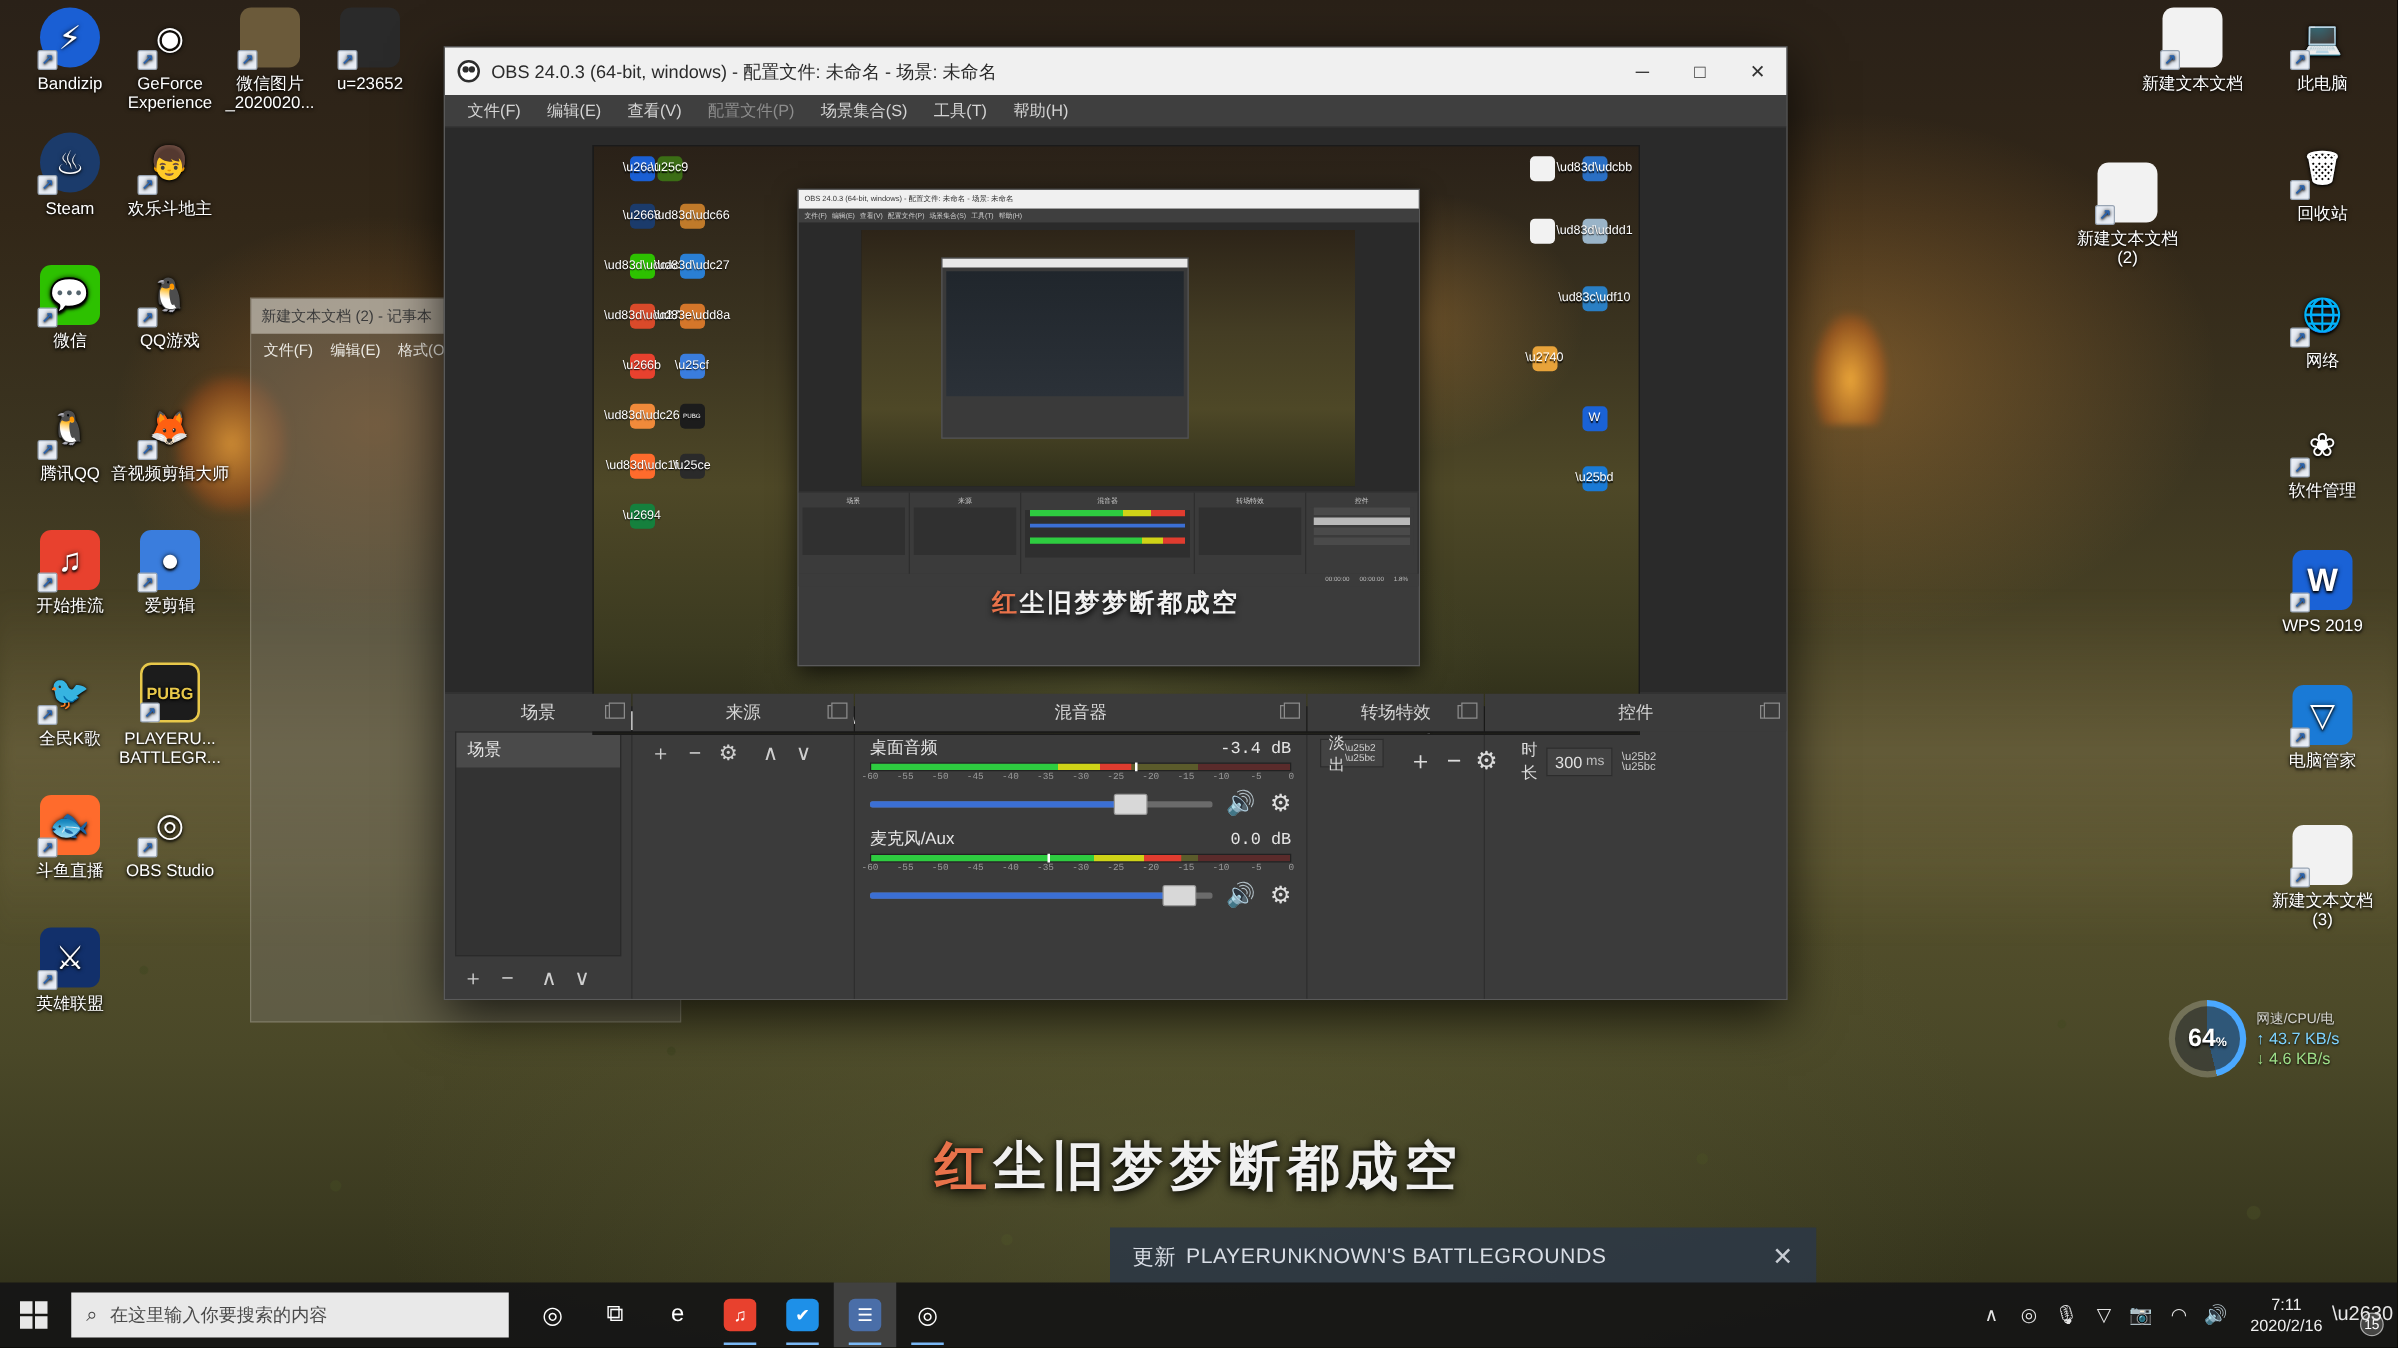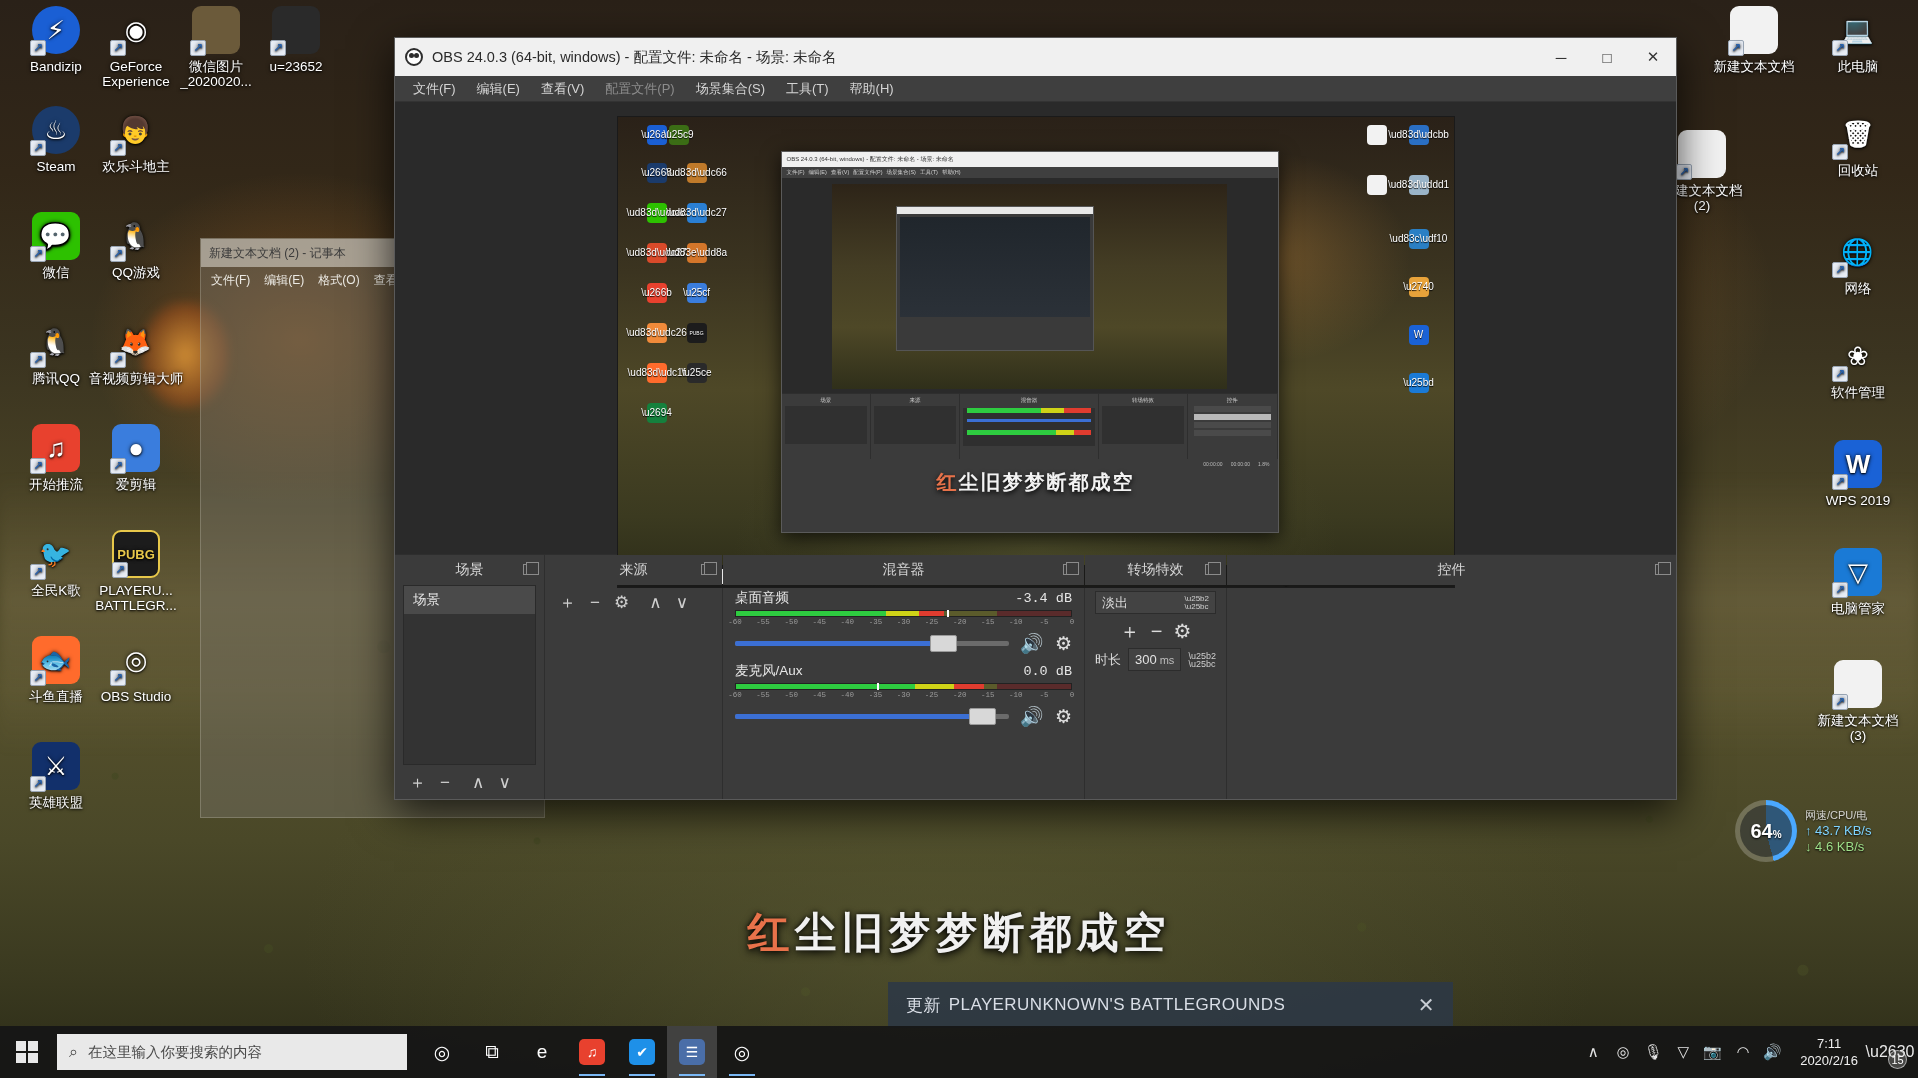--- a/index.html
+++ b/index.html
@@ -75,24 +75,24 @@
     position:absolute; left:-2px; bottom:-2px; width:16px; height:16px;
     background:#e8edf5; border:1px solid #9aa6b5; border-radius:2px;
     display:flex; align-items:center; justify-content:center;
     font-size:11px; color:#2a5fa8; line-height:1;
   }
   .shortcut::after { content:"\2197"; font-size:12px; color:#2a62ab; }
   .dicon .lbl { display:block; word-wrap:break-word; }
 
   
   #obs {
-    position:absolute; left:355px; top:37px; width:1283px; height:763px;
+    position:absolute; left:355px; top:37px; width:1075px; height:763px;
     background:#3b3b3b; border:1px solid #5a5a5a;
     box-shadow: 0 12px 40px rgba(0,0,0,.75);
-    display:flex; flex-direction:column;margin-left:39px;
+    display:flex; flex-direction:column;
   }
   .obs-title {
     height:38px; background:#f0f0f0; display:flex; align-items:center;
     padding-left:10px; flex:none;
   }
   .obs-title .app-ico {
     width:18px; height:18px; border-radius:50%;
     background:#fff; border:2px solid #2d2d2d; position:relative; margin-right:9px; flex:none;
   }
   .obs-title .app-ico::before,
@@ -228,21 +228,21 @@
     font-family:"Liberation Mono", monospace; }
   .mx-bottom { display:flex; align-items:center; gap:11px; margin-top:5px; }
   .slider { flex:1; height:5px; background:#6b6b6b; border-radius:2px; position:relative; }
   .slider .trk { position:absolute;left:0;top:0;bottom:0;background:#3b6fd4;border-radius:2px; }
   .slider .knob { position:absolute; top:-6px; width:27px; height:17px; background:#d8d8d8;
     border:1px solid #9a9a9a; border-radius:2px; }
   .spk { color:#e0e0e0; font-size:19px; line-height:1; }
   .gear { color:#e0e0e0; font-size:19px; line-height:1; }
 
   
-  .tr-body { padding:6px 10px; display:flex; flex-direction:column; gap:7px; }
+  .tr-body { padding:6px 10px; display:flex; gap:19px; }
   .combo {
     height:23px; background:#434343; border:1px solid #2c2c2c; display:flex;
     align-items:center; padding:0 6px; color:#d9d9d9; font-size:13px; position:relative;
   }
   .combo .sp { margin-left:auto; display:flex; flex-direction:column; gap:1px; color:#cfcfcf; font-size:8px; line-height:7px;}
   .tr-tools { display:flex; align-items:center; justify-content:center; gap:11px; color:#dcdcdc; font-size:20px; }
   .dur-row { display:flex; align-items:center; gap:7px; }
   .dur-row .lbl { font-size:13px; color:#dcdcdc; }
   .dur-field { flex:1; height:23px; background:#434343; border:1px solid #2c2c2c;
     display:flex; align-items:center; padding:0 6px; color:#e2e2e2; font-size:13px; gap:3px; }
@@ -589,21 +589,21 @@
         </div>
         <div class="mini-icon" style="left:742px;top:58px">
           <div class="g" style="background:#f2f2f2"></div>
         </div>
         <div class="mini-icon" style="left:784px;top:58px">
           <div class="g" style="background:#9ab4c8">\ud83d\uddd1</div>
         </div>
         <div class="mini-icon" style="left:784px;top:112px">
           <div class="g" style="background:#2a7fc4">\ud83c\udf10</div>
         </div>
-        <div class="mini-icon" style="left:784px;top:160px">
+        <div class="mini-icon" style="left:744px;top:160px">
           <div class="g" style="background:#e8a33a">\u2740</div>
         </div>
         <div class="mini-icon" style="left:784px;top:208px">
           <div class="g" style="background:#1a62d6">W</div>
         </div>
         <div class="mini-icon" style="left:784px;top:256px">
           <div class="g" style="background:#1a7ad6">\u25bd</div>
         </div>
 
         <div class="mini-obs">

